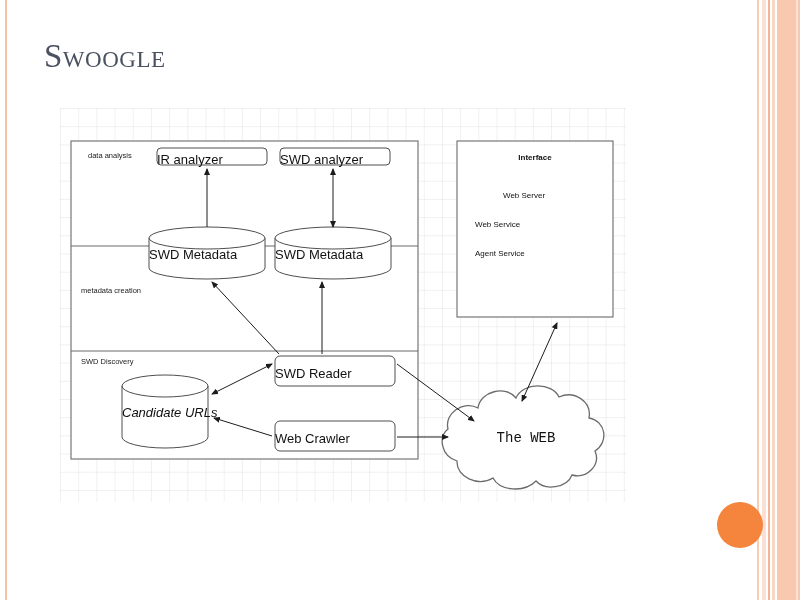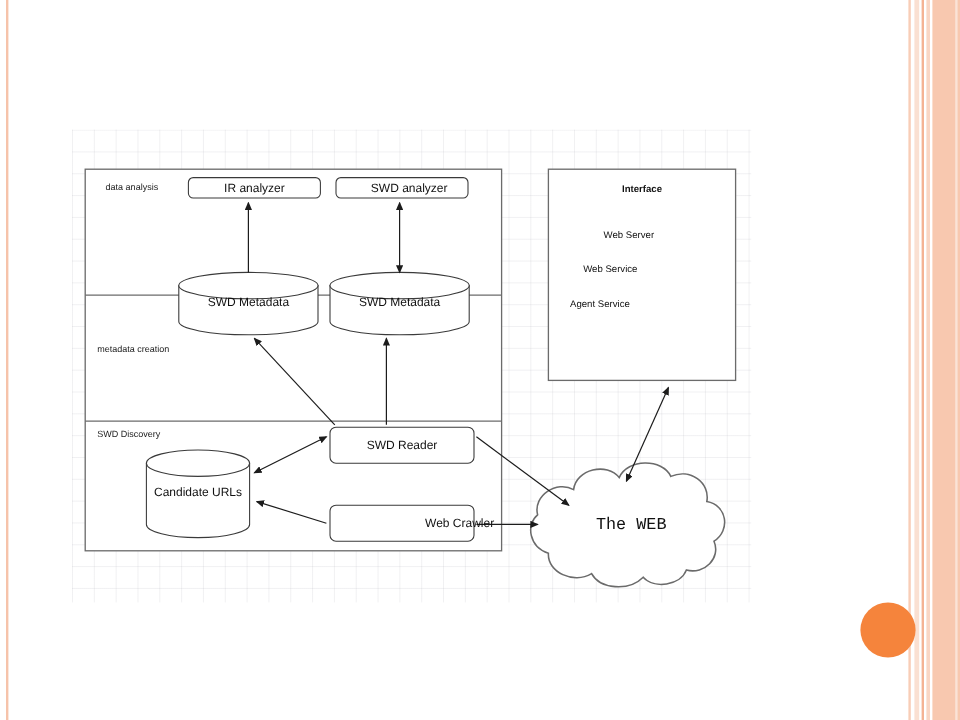--- a/index.html
+++ b/index.html
@@ -78,23 +78,23 @@
   .lbl {
     position: absolute;
     font-family: "Liberation Sans", sans-serif;
     font-size: 7.5px;
     color: #1a1a1a;
     white-space: nowrap;
   }
   .node-text {
     position: absolute;
     font-family: "Liberation Sans", sans-serif;
-    font-size: 10px;
+    font-size: 13px;
     color: #111111;
-    text-align: center;
+    text-align: left;
     white-space: nowrap;
   }
   .iface-text {
     position: absolute;
     font-family: "Liberation Sans", sans-serif;
     font-size: 8px;
     color: #111111;
     white-space: nowrap;
   }
   .iface-title {
@@ -115,20 +115,21 @@
 <div id="slide">
 
   <div class="stripe stripe-left"></div>
   <div class="stripe stripe-r1"></div>
   <div class="stripe stripe-r2"></div>
   <div class="stripe stripe-r3"></div>
   <div class="stripe stripe-r4"></div>
   <div class="stripe stripe-r5"></div>
   <div class="stripe stripe-r6"></div>
 
+  <div id="title">Swoogle</div>
 
   <div id="orange-dot"></div>
 
   <div id="diagram">
 
     <div id="grid"></div>
 
     <svg id="svg-layer" width="566" height="394" viewBox="0 0 566 394">
       <defs>
         <marker id="arrowhead" markerWidth="7" markerHeight="6" refX="6" refY="3" orient="auto" markerUnits="userSpaceOnUse">
@@ -198,27 +199,27 @@
       <line x1="462" y1="293" x2="497" y2="215" stroke="#1c1c1c" stroke-width="1" marker-end="url(#arrowhead)" marker-start="url(#arrowtail)"></line>
     </svg>
 
     <div class="lbl" style="left:28px; top:43px;">data analysis</div>
     <div class="lbl" style="left:21px; top:178px;">metadata creation</div>
     <div class="lbl" style="left:21px; top:249px;">SWD Discovery</div>
 
     <div class="node-text" style="left:97px; top:44px; width:110px;">IR analyzer</div>
     <div class="node-text" style="left:220px; top:44px; width:122px;">SWD analyzer</div>
     <div class="node-text" style="left:215px; top:258px; width:120px;">SWD Reader</div>
-    <div class="node-text" style="left:215px; top:323px; width:120px;margin-left:48px;">Web Crawler</div>
+    <div class="node-text" style="left:215px; top:323px; width:120px;">Web Crawler</div>
 
     <div class="node-text" style="left:89px; top:139px; width:116px;">SWD Metadata</div>
     <div class="node-text" style="left:215px; top:139px; width:116px;">SWD Metadata</div>
-    <div class="node-text" style="left:62px; top:297px; width:86px;">Candidate URLs</div>
+    <div class="node-text" style="left:62px; top:297px; width:86px;font-style:italic;">Candidate URLs</div>
 
     <div class="iface-text iface-title" style="left:424px; top:45px; width:102px; text-align:center;">Interface</div>
     <div class="iface-text" style="left:415px; top:83px;margin-left:28px;">Web Server</div>
-    <div class="iface-text" style="left:426px; top:112px;text-align:center;">Web Service</div>
+    <div class="iface-text" style="left:415px; top:112px;text-align:center;">Web Service</div>
     <div class="iface-text" style="left:415px; top:141px;">Agent Service</div>
 
     <div class="cloud-text" style="left:411px; top:322px; width:110px; text-align:center;">The WEB</div>
 
   </div>
 </div>
 
 </body></html>

